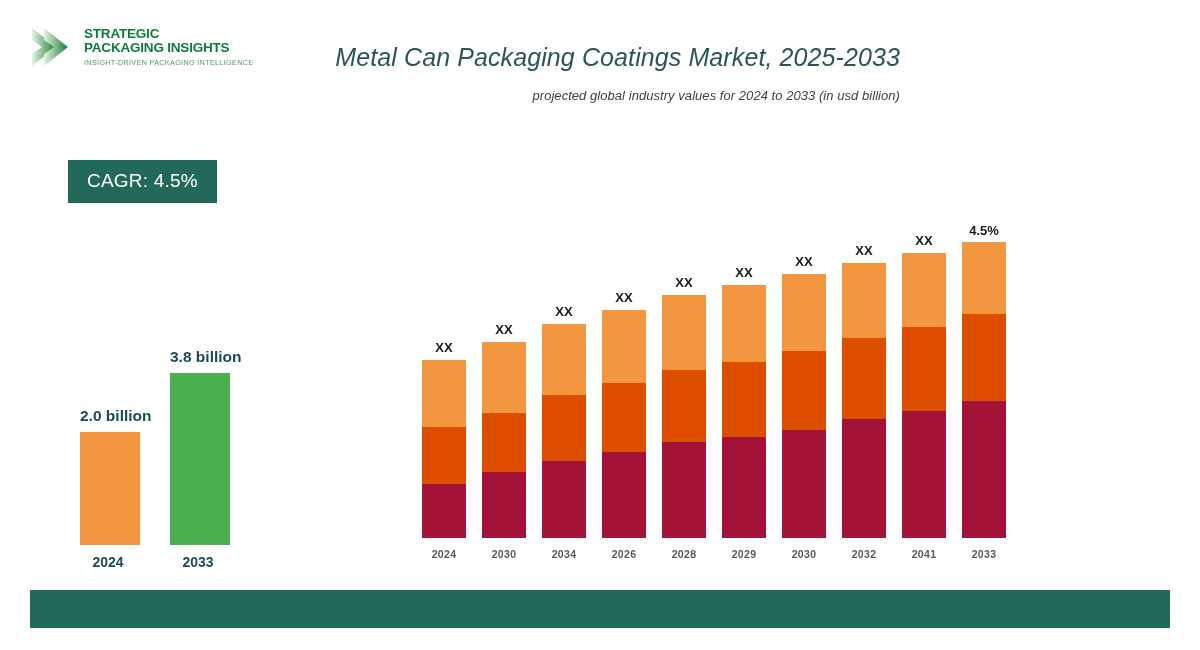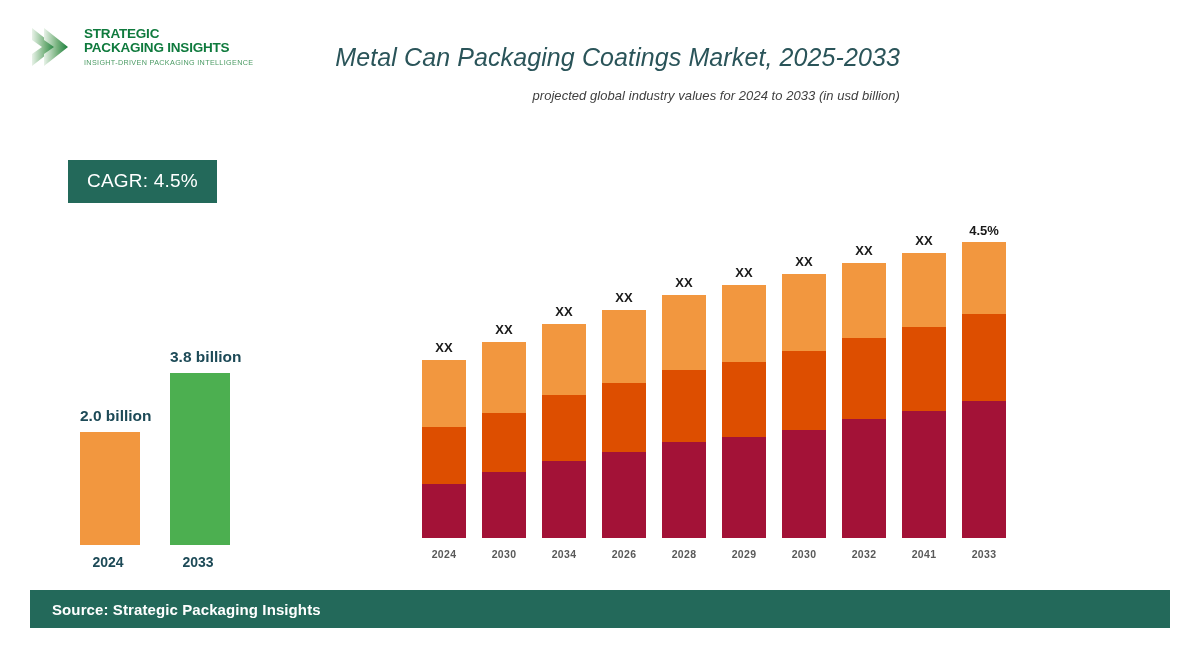--- a/index.html
+++ b/index.html
@@ -313,14 +313,13 @@
       <div class="stack-bar" style="height: 296px;">
         <div class="seg" style="background: rgb(242, 151, 63); height: 24.3373%;"></div>
         <div class="seg" style="background: rgb(221, 78, 0); height: 29.3976%;"></div>
         <div class="seg" style="background: rgb(163, 18, 55); height: 46.2651%;"></div>
       </div>
       <div class="stack-year">2033</div>
     </div>
   </div>
 
 <div id="footer">
-  <span class="footer-text">Source: Strategic Packaging Insights</span>
 </div>
 
 </body></html>

